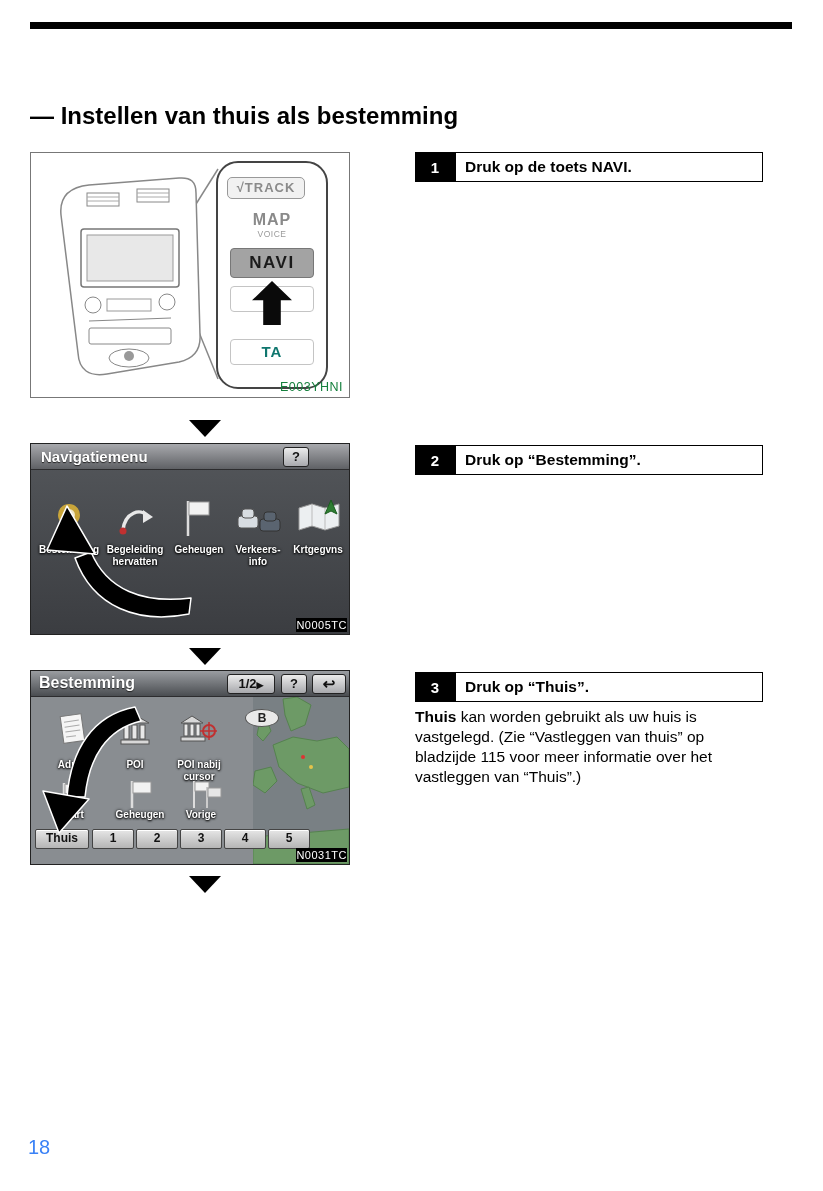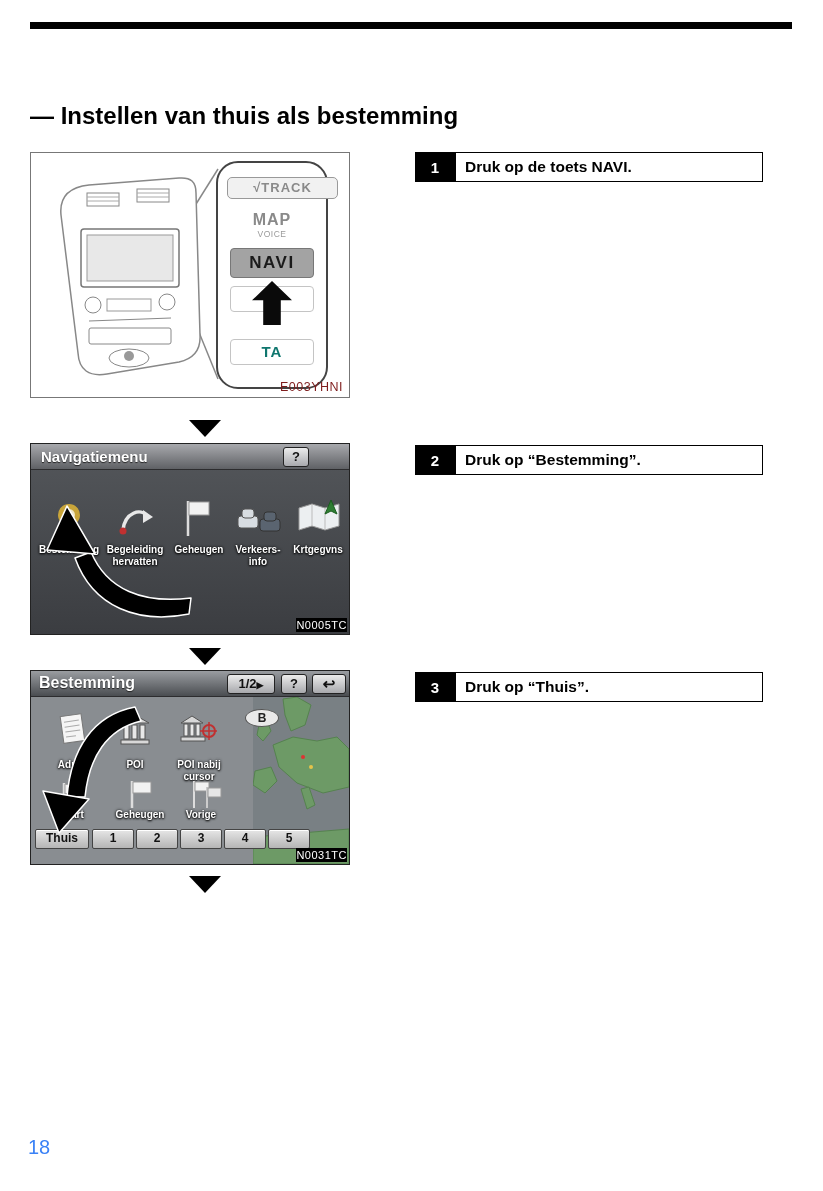--- a/index.html
+++ b/index.html
@@ -16,38 +16,38 @@
   .fig3 { top:670px; height:195px; border:1px solid #222; background:#898d91; }
 
   .down-arrow { position:absolute; left:189px; width:0; height:0;
     border-left:16px solid transparent; border-right:16px solid transparent; border-top:17px solid #000; }
   .da1 { top:420px; } .da2 { top:648px; } .da3 { top:876px; }
 
   
   .sketch { position:absolute; left:0; top:0; }
   .panel { position:absolute; left:185px; top:8px; width:112px; height:228px;
     border:2.5px solid #444; border-radius:22px; background:#fff; }
-  .track-btn { position:absolute; left:196px; top:24px; width:111px; height:22px;
+  .track-btn { position:absolute; left:196px; top:24px; width:78px; height:22px;
     border:1.5px solid #999; border-radius:5px; background:#f1f1f1; color:#8a8a8a;
     font-size:13px; font-weight:bold; letter-spacing:1px; text-align:center; line-height:19px; }
   .map-label { position:absolute; left:196px; top:58px; width:90px; text-align:center;
     color:#8a8a8a; font-weight:bold; font-size:16px; letter-spacing:1px; }
   .voice-label { position:absolute; left:196px; top:76px; width:90px; text-align:center;
     color:#9a9a9a; font-size:8.5px; letter-spacing:.5px; }
   .navi-btn { position:absolute; left:199px; top:95px; width:84px; height:30px;
     background:#a3a3a3; border:1.5px solid #777; border-radius:4px; color:#1a1a1a;
     font-size:17px; font-weight:bold; letter-spacing:1.5px; text-align:center; line-height:27px; }
   .ghost-btn { position:absolute; left:199px; width:84px; height:26px;
     border:1.5px solid #c4c4c4; border-radius:4px; }
   .gb1 { top:133px; } .gb2 { top:186px; }
   .press-arrow { position:absolute; left:221px; top:128px; width:40px; height:44px; background:#0a0a0a;
     clip-path:polygon(50% 0, 100% 44%, 72% 44%, 72% 100%, 28% 100%, 28% 44%, 0 44%); }
   .ta-label { position:absolute; left:199px; top:186px; width:84px; height:26px;
     color:#0f766e; font-weight:bold; font-size:15px; letter-spacing:1px; text-align:center; line-height:26px; }
-  .code-light { position:absolute; right:6px; bottom:3px; color:#7f1d1d; font-size:12.5px; letter-spacing:.5px; }
+  .code-light { position:absolute; right:6px; bottom:3px; color:#15803d; font-size:12.5px; letter-spacing:.5px; }
   .code-dark { position:absolute; right:2px; bottom:2px; background:#000; color:#fff;
     font-size:11px; padding:1px 0; letter-spacing:.5px; }
 
   
   .f2-titlebar { position:absolute; left:0; top:0; width:318px; height:26px;
     background:linear-gradient(#a8a9ad,#5f6165); border-bottom:1px solid #2c2c2e; }
   .f2-title { position:absolute; left:10px; top:4px; color:#fff; font-weight:bold; font-size:15px;
     text-shadow:0 1px 1px #222; }
   .screen-btn { position:absolute; top:3px; height:20px; background:linear-gradient(#ececec,#a8a9ad);
     border:1px solid #222; border-radius:3px; color:#111; font-weight:bold; font-size:13px;
@@ -271,15 +271,16 @@
   </div>
   <div class="step s2">
     <div class="step-num">2</div>
     <div class="step-text">Druk op “Bestemming”.</div>
   </div>
   <div class="step s3">
     <div class="step-num">3</div>
     <div class="step-text">Druk op “Thuis”.</div>
   </div>
 
+  <p class="note"><b>Thuis</b><span> kan worden gebruikt als uw huis is vastgelegd. (Zie “Vastleggen van thuis” op bladzijde 115 voor meer informatie over het vastleggen van “Thuis”.)</span></p>
 
   <div class="page-number">18</div>
 </div>
 
 </body></html>

